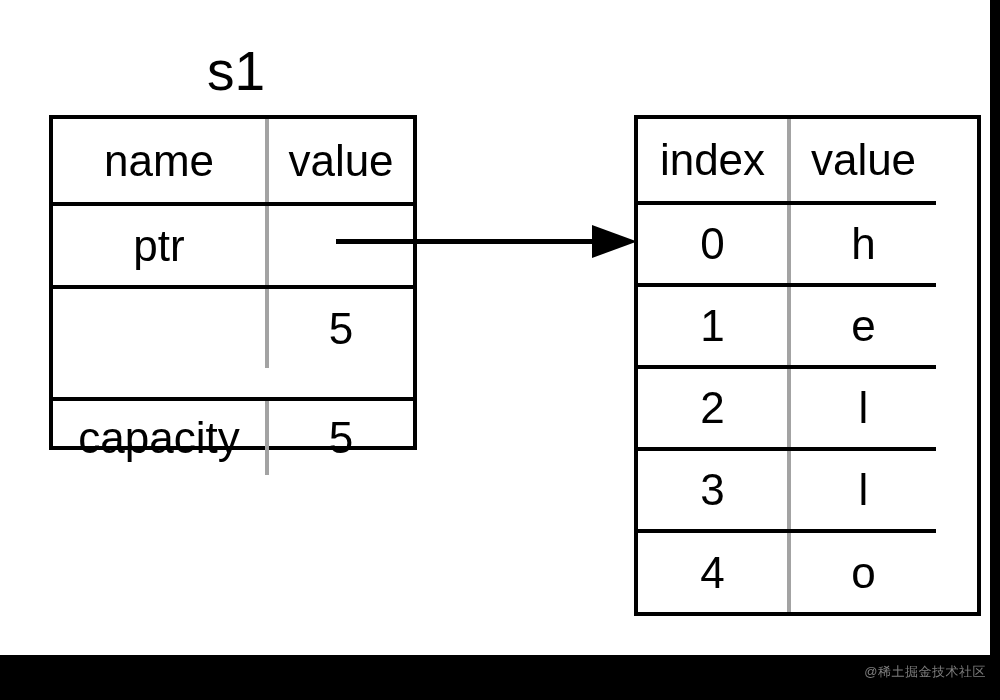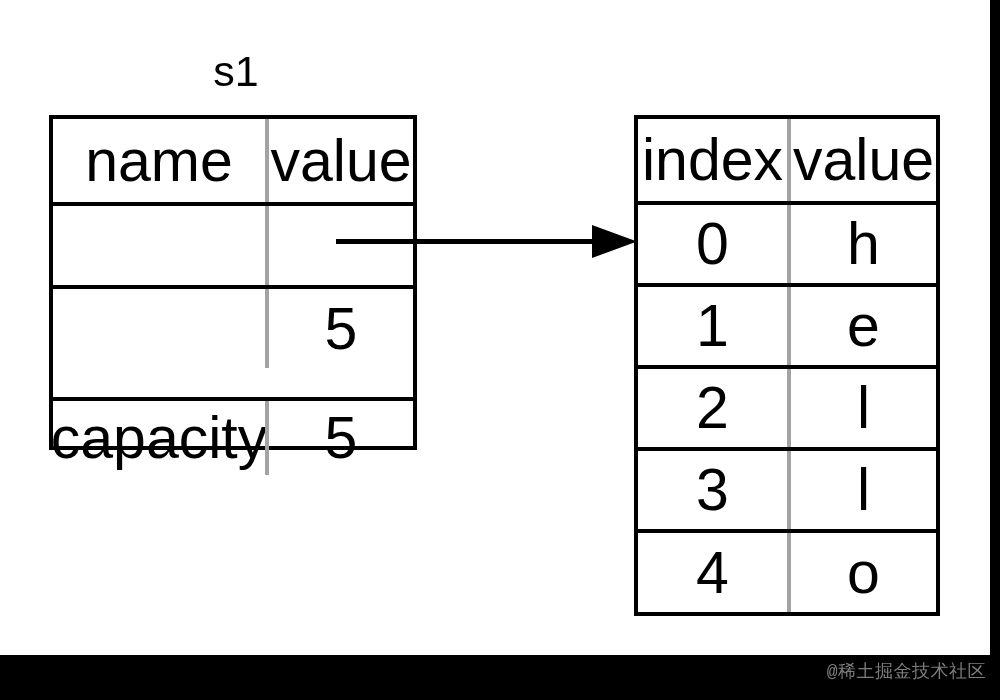--- a/index.html
+++ b/index.html
@@ -32,36 +32,36 @@
     top: 0;
     width: 10px;
     height: 700px;
     background: #000000;
   }
 
   .watermark {
     position: absolute;
     right: 14px;
     top: 664px;
-    font-size: 18px;
+    font-size: 13px;
     line-height: 16px;
     color: #7d7d7d;
     letter-spacing: 0.5px;
     white-space: nowrap;
-    font-family: Liberation Mono, monospace;
+    font-family: Liberation Sans, sans-serif;
   }
 
   
   .struct-title {
     position: absolute;
     left: 180px;
     top: 45px;
     width: 112px;
     text-align: center;
-    font-size: 43px;
+    font-size: 55px;
     line-height: 52px;
     white-space: nowrap;
   }
 
   
   .tbl {
     position: absolute;
     box-sizing: border-box;
     border: 4px solid #000000;
     background: #ffffff;
@@ -75,21 +75,21 @@
     border-top: 4px solid #000000;
   }
   .tcell {
     position: absolute;
     top: 0;
     height: 100%;
     box-sizing: border-box;
     display: flex;
     align-items: center;
     justify-content: center;
-    font-size: 59px;
+    font-size: 44px;
     line-height: 48px;
     white-space: nowrap;
     overflow: visible;
   }
   .tcell.col-2 {
     border-left: 4px solid #a3a3a3;
   }
 
   
   #s1-table {
@@ -103,21 +103,21 @@
   #s1-table .trow.r1 { top: 83px; }
   #s1-table .trow.r2 { top: 166px; }
   #s1-table .trow.r3 { top: 249px; height: 78px; margin-top: 29px; }
   #s1-table .col-1 { left: 0px;   width: 212px; }
   #s1-table .col-2 { left: 212px; width: 148px; }
 
   
   #buf-table {
     left: 634px;
     top: 115px;
-    width: 306px;
+    width: 347px;
     height: 501px;
   }
   #buf-table .trow { width: 298px; height: 82px; }
   #buf-table .trow.r0 { top: 0px; }
   #buf-table .trow.r1 { top: 82px; }
   #buf-table .trow.r2 { top: 164px; }
   #buf-table .trow.r3 { top: 246px; }
   #buf-table .trow.r4 { top: 328px; }
   #buf-table .trow.r5 { top: 410px; height: 83px; }
   #buf-table .col-1 { left: 0px;   width: 149px; }
@@ -141,20 +141,21 @@
   <div class="struct-title">s1</div>
 
   <div class="tbl" id="s1-table">
 
     <div class="trow r0">
       <div class="tcell col-1">name</div>
       <div class="tcell col-2">value</div>
     </div>
 
     <div class="trow r1">
+      <div class="tcell col-1">ptr</div>
       <div class="tcell col-2"></div>
     </div>
 
     <div class="trow r2">
       <div class="tcell col-2">5</div>
     </div>
 
     <div class="trow r3">
       <div class="tcell col-1">capacity</div>
       <div class="tcell col-2">5</div>

